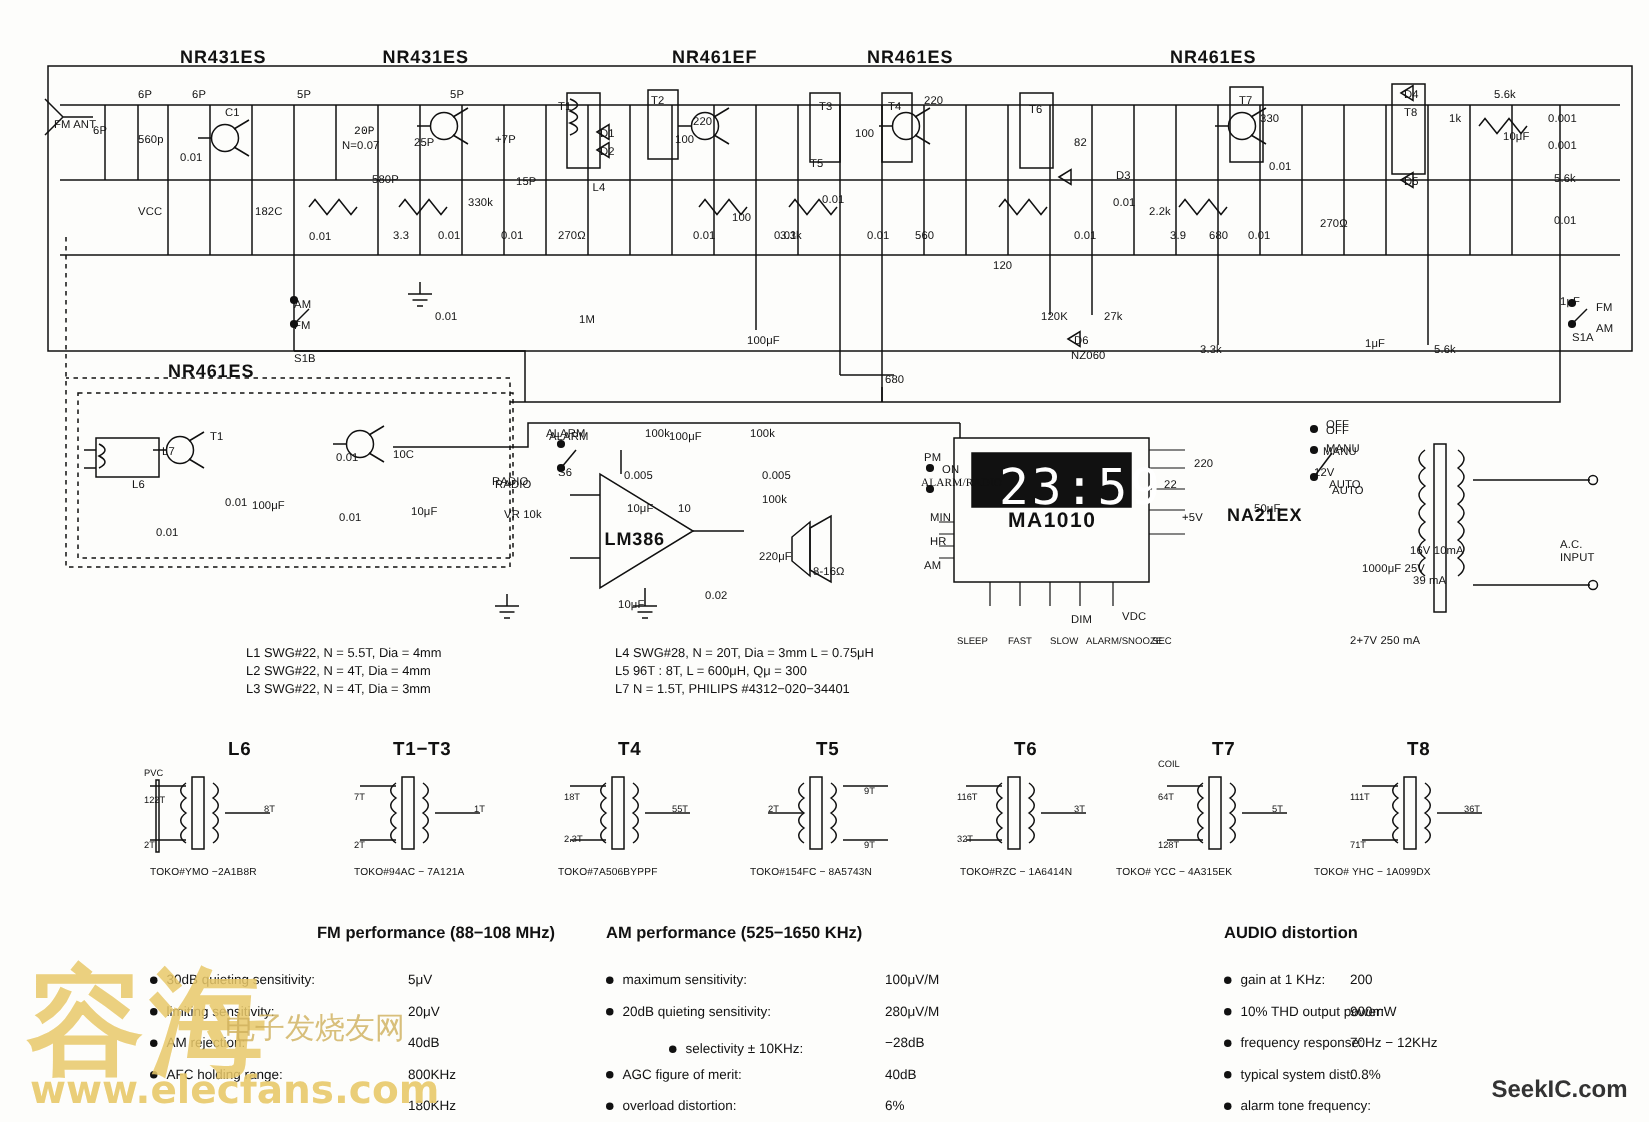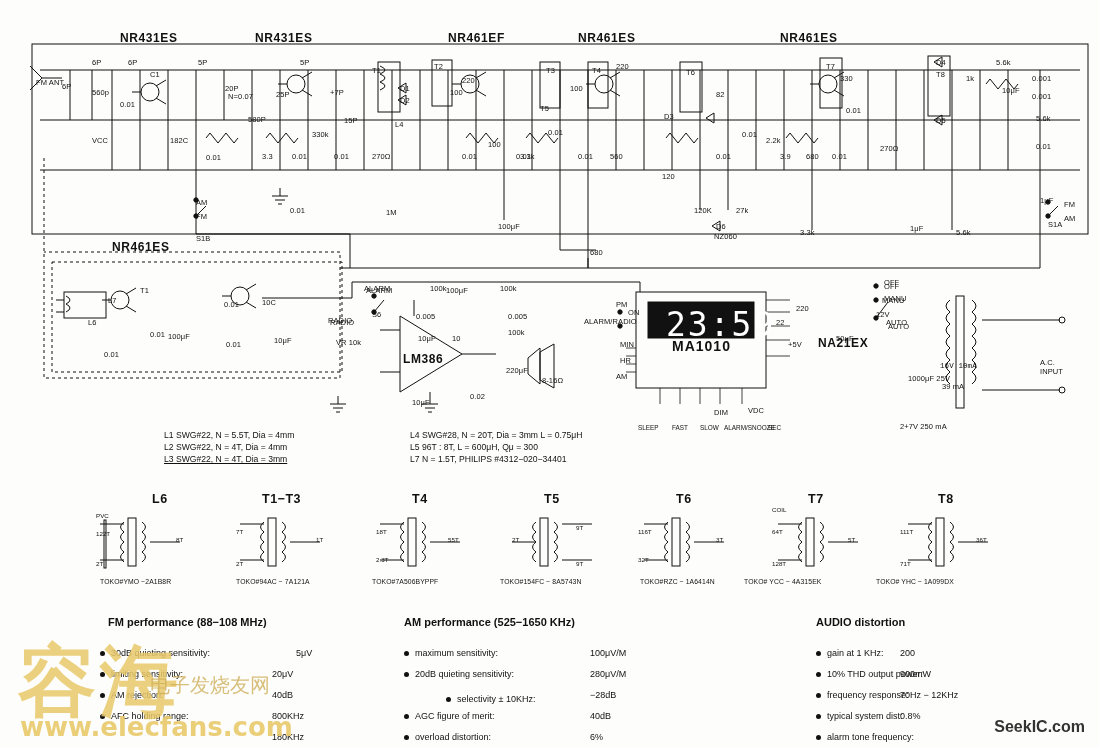--- a/index.html
+++ b/index.html
@@ -254,39 +254,39 @@
   <div class="lbl part" style="left:714px;top:408px;">DIM</div>
   <div class="lbl part" style="left:748px;top:406px;">VDC</div>
   <div class="lbl part" style="left:620px;top:340px;">MIN</div>
   <div class="lbl part" style="left:620px;top:356px;">HR</div>
   <div class="lbl part" style="left:616px;top:372px;">AM</div>
   <div class="lbl part" style="left:616px;top:300px;">PM</div>
   <div class="lbl part" style="left:884px;top:278px;">OFF</div>
   <div class="lbl part" style="left:884px;top:294px;">MANU</div>
   <div class="lbl part" style="left:886px;top:318px;">AUTO</div>
   <div class="lbl part" style="left:628px;top:308px;">ON</div>
-  <div class="lbl part" style="left:584px;top:318px;width:40px;white-space:normal;line-height:8px;">ALARM/RADIO</div>
+  <div class="lbl part" style="left:614px;top:318px;width:40px;white-space:normal;line-height:8px;font-family:Liberation Serif, serif;">ALARM/RADIO</div>
   <div class="lbl part" style="left:328px;top:316px;">RADIO</div>
   <div class="lbl part" style="left:364px;top:284px;">ALARM</div>
   <div class="lbl part" style="left:1040px;top:358px;width:34px;white-space:normal;line-height:9px;font-size:7.5px;">A.C. INPUT</div>
 
   <div id="parts-layer">
       <div class="lbl part" style="left: 36px; top: 78px;">FM ANT</div>
       <div class="lbl part" style="left: 92px; top: 58px;">6P</div>
       <div class="lbl part" style="left: 62px; top: 82px;">6P</div>
       <div class="lbl part" style="left: 92px; top: 88px;">560p</div>
       <div class="lbl part" style="left: 128px; top: 58px;">6P</div>
       <div class="lbl part" style="left: 150px; top: 70px;">C1</div>
       <div class="lbl part" style="left: 120px; top: 100px;">0.01</div>
       <div class="lbl part" style="left: 170px; top: 136px;">182C</div>
       <div class="lbl part" style="left: 206px; top: 153px;">0.01</div>
       <div class="lbl part" style="left: 92px; top: 136px;">VCC</div>
       <div class="lbl part" style="left: 198px; top: 58px;">5P</div>
       <div class="lbl part" style="left: 300px; top: 58px;">5P</div>
-      <div class="lbl part" style="left: 225px; top: 84px;">20P</div>
+      <div class="lbl part" style="left: 236px; top: 84px; font-family: Liberation Mono, monospace;">20P</div>
       <div class="lbl part" style="left: 248px; top: 115px;">580P</div>
       <div class="lbl part" style="left: 228px; top: 92px;">N=0.07</div>
       <div class="lbl part" style="left: 276px; top: 90px;">25P</div>
       <div class="lbl part" style="left: 330px; top: 88px;">+7P</div>
       <div class="lbl part" style="left: 312px; top: 130px;">330k</div>
       <div class="lbl part" style="left: 262px; top: 152px;">3.3</div>
       <div class="lbl part" style="left: 292px; top: 152px;">0.01</div>
       <div class="lbl part" style="left: 344px; top: 116px;">15P</div>
       <div class="lbl part" style="left: 334px; top: 152px;">0.01</div>
       <div class="lbl part" style="left: 372px; top: 66px;">T1</div>
@@ -304,21 +304,21 @@
       <div class="lbl part" style="left: 570px; top: 84px;">100</div>
       <div class="lbl part" style="left: 540px; top: 104px;">T5</div>
       <div class="lbl part" style="left: 548px; top: 128px;">0.01</div>
       <div class="lbl part" style="left: 520px; top: 152px;">3.3k</div>
       <div class="lbl part" style="left: 592px; top: 66px;">T4</div>
       <div class="lbl part" style="left: 616px; top: 62px;">220</div>
       <div class="lbl part" style="left: 610px; top: 152px;">560</div>
       <div class="lbl part" style="left: 578px; top: 152px;">0.01</div>
       <div class="lbl part" style="left: 686px; top: 68px;">T6</div>
       <div class="lbl part" style="left: 716px; top: 90px;">82</div>
-      <div class="lbl part" style="left: 664px; top: 112px;">D3</div>
+      <div class="lbl part" style="left: 744px; top: 112px;">D3</div>
       <div class="lbl part" style="left: 662px; top: 172px;">120</div>
       <div class="lbl part" style="left: 742px; top: 130px;">0.01</div>
       <div class="lbl part" style="left: 716px; top: 152px;">0.01</div>
       <div class="lbl part" style="left: 766px; top: 136px;">2.2k</div>
       <div class="lbl part" style="left: 780px; top: 152px;">3.9</div>
       <div class="lbl part" style="left: 806px; top: 152px;">680</div>
       <div class="lbl part" style="left: 832px; top: 152px;">0.01</div>
       <div class="lbl part" style="left: 826px; top: 62px;">T7</div>
       <div class="lbl part" style="left: 840px; top: 74px;">330</div>
       <div class="lbl part" style="left: 846px; top: 106px;">0.01</div>
@@ -377,31 +377,31 @@
       <div class="lbl part" style="left: 412px; top: 398px;">10μF</div>
       <div class="lbl part" style="left: 506px; top: 366px;">220μF</div>
       <div class="lbl part" style="left: 542px; top: 376px;">8-16Ω</div>
       <div class="lbl part" style="left: 796px; top: 304px;">220</div>
       <div class="lbl part" style="left: 836px; top: 334px;">50μF</div>
       <div class="lbl part" style="left: 876px; top: 310px;">12V</div>
       <div class="lbl part" style="left: 884px; top: 282px;">OFF</div>
       <div class="lbl part" style="left: 882px; top: 296px;">MANU</div>
       <div class="lbl part" style="left: 888px; top: 322px;">AUTO</div>
       <div class="lbl part" style="left: 908px; top: 374px;">1000μF 25V</div>
-      <div class="lbl part" style="left: 940px; top: 362px; font-family: Liberation Mono, monospace;">16V 10mA</div>
+      <div class="lbl part" style="left: 940px; top: 362px;">16V 10mA</div>
       <div class="lbl part" style="left: 900px; top: 422px;">2+7V 250 mA</div>
       <div class="lbl part" style="left: 942px; top: 382px;">39 mA</div>
       <div class="lbl part" style="left: 788px; top: 340px;">+5V</div>
       <div class="lbl part" style="left: 776px; top: 318px;">22</div>
     </div>
 
   <div style="position:absolute;left:140px;top:430px;">
     <div class="lnote">L1  SWG#22, N = 5.5T, Dia = 4mm</div>
     <div class="lnote" style="margin-top:2px;">L2  SWG#22, N = 4T, Dia = 4mm</div>
-    <div class="lnote" style="margin-top:2px;text-decoration:underline;">L3  SWG#22, N = 4T, Dia = 3mm</div>
+    <div class="lnote" style="margin-top:2px;">L3  SWG#22, N = 4T, Dia = 3mm</div>
   </div>
   <div style="position:absolute;left:386px;top:430px;">
     <div class="lnote">L4  SWG#28, N = 20T, Dia = 3mm  L = 0.75μH</div>
     <div class="lnote" style="margin-top:2px;">L5  96T : 8T, L = 600μH, Qμ = 300</div>
     <div class="lnote" style="margin-top:2px;">L7  N = 1.5T, PHILIPS #4312−020−34401</div>
   </div>
 
   <div class="lbl coilhdr" style="left:152px;top:492px;">L6</div>
   <div class="lbl coilhdr" style="left:262px;top:492px;">T1−T3</div>
   <div class="lbl coilhdr" style="left:412px;top:492px;">T4</div>
@@ -438,31 +438,31 @@
       <div class="lbl coilnum" style="left: 772px; top: 506px;">COIL</div>
       <div class="lbl coilnum" style="left: 772px; top: 528px;">64T</div>
       <div class="lbl coilnum" style="left: 772px; top: 560px;">128T</div>
       <div class="lbl coilnum" style="left: 848px; top: 536px;">5T</div>
       <div class="lbl coilnum" style="left: 900px; top: 528px;">111T</div>
       <div class="lbl coilnum" style="left: 900px; top: 560px;">71T</div>
       <div class="lbl coilnum" style="left: 976px; top: 536px;">36T</div>
     </div>
 
   <div style="position:absolute;left:100px;top:616px;width:270px;">
-    <div class="specttl" style="margin-left:8px;">FM performance (88−108 MHz)</div>
+    <div class="specttl" style="margin-left:8px;text-align:right;">FM performance (88−108 MHz)</div>
   </div>
   <div style="position:absolute;left:404px;top:616px;width:300px;">
     <div class="specttl">AM performance (525−1650 KHz)</div>
   </div>
   <div style="position:absolute;left:816px;top:616px;width:260px;">
     <div class="specttl">AUDIO distortion</div>
   </div>
   <div id="specs-layer">
       <div class="lbl spec" style="left: 100px; top: 648px;"><span class="bullet"></span><span>30dB quieting sensitivity:</span></div>
-      <div class="lbl spec" style="left: 272px; top: 648px; margin-left: 24px;">5μV</div>
+      <div class="lbl spec" style="left: 272px; top: 648px;">5μV</div>
       <div class="lbl spec" style="left: 100px; top: 669px;"><span class="bullet"></span><span>limiting sensitivity:</span></div>
       <div class="lbl spec" style="left: 272px; top: 669px;">20μV</div>
       <div class="lbl spec" style="left: 100px; top: 690px;"><span class="bullet"></span><span>AM rejection:</span></div>
       <div class="lbl spec" style="left: 272px; top: 690px;">40dB</div>
       <div class="lbl spec" style="left: 100px; top: 711px;"><span class="bullet"></span><span>AFC holding range:</span></div>
       <div class="lbl spec" style="left: 272px; top: 711px;">800KHz</div>
       <div class="lbl spec" style="left: 100px; top: 766px;"><span class="bullet"></span><span>Bandwidth:</span></div>
       <div class="lbl spec" style="left: 272px; top: 732px;">180KHz</div>
       <div class="lbl spec" style="left: 404px; top: 648px;"><span class="bullet"></span><span>maximum sensitivity:</span></div>
       <div class="lbl spec" style="left: 590px; top: 648px;">100μV/M</div>

